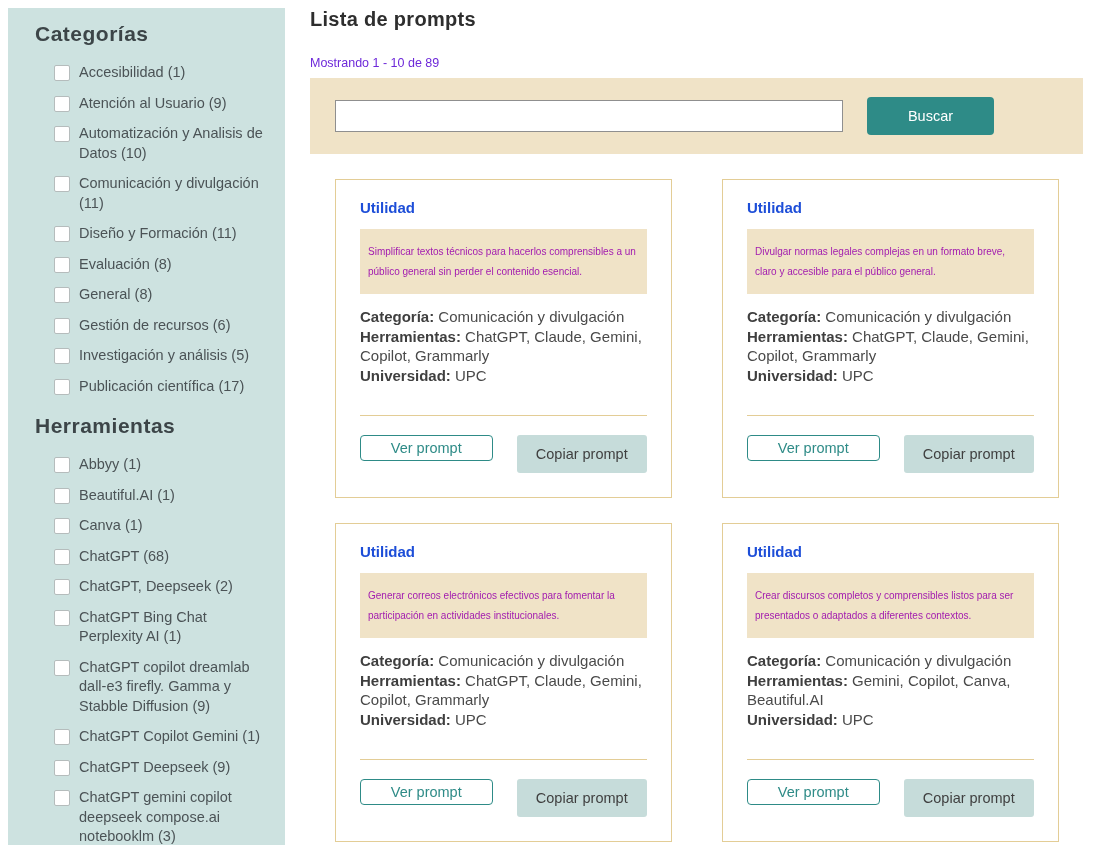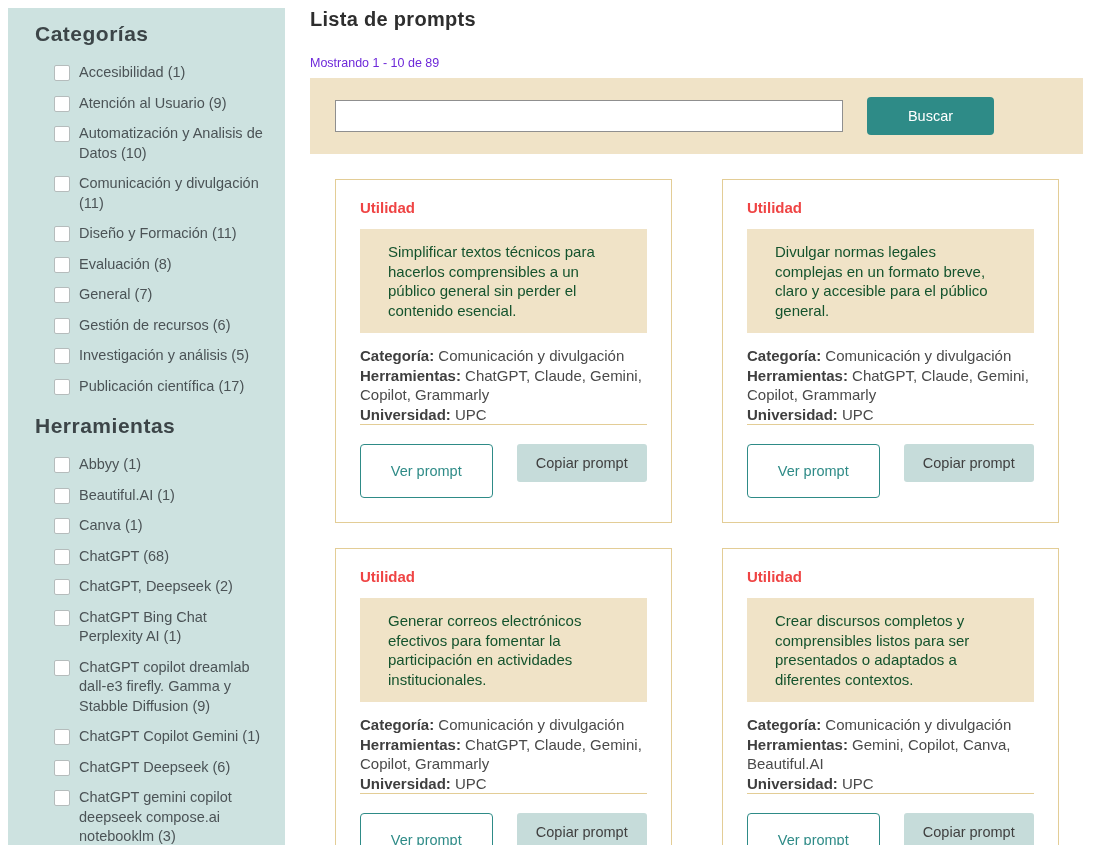--- a/index.html
+++ b/index.html
@@ -110,50 +110,50 @@
     background: #ffffff;
     border: 1px solid #e3cd96;
     padding: 19px 24px 24px;
     min-height: 319px;
     display: flex;
     flex-direction: column;
   }
   .card-heading {
     font-size: 15px;
     font-weight: 700;
-    color: #ef4444;
+    color: #1d4ed8;
   }
   .utility-box {
     margin-top: 13px;
     background: #f0e3c7;
-    padding: 13px 28px;
-    font-size: 15px;
+    padding: 13px 8px;
+    font-size: 10px;
     line-height: 19.5px;
-    color: #14532d;
+    color: #a21caf;
   }
   .card-meta {
     margin-top: 13px;
     font-size: 15px;
     line-height: 19.5px;
     color: #4a4a4a;
   }
   .card-meta b { color: #3f3f3f; }
   .card-divider {
     margin-top: auto;
     border: none;
     border-top: 1px solid #e3cd96;
   }
   .card-buttons {
     margin-top: 19px;
     display: flex;
     gap: 24px;
   }
   .btn-view {
     flex: 1;
-    height: 54px;
+    height: 26px;
     background: #ffffff;
     border: 1px solid #2e8b87;
     border-radius: 4px;
     color: #2e8b87;
     font-size: 14.5px;
     font-family: inherit;
     cursor: pointer;
   }
   .btn-copy {
     flex: 1;
@@ -192,21 +192,21 @@
       <div class="check-item">
         <span class="checkbox"></span>
         <span class="check-label">Diseño y Formación (11)</span>
       </div>
       <div class="check-item">
         <span class="checkbox"></span>
         <span class="check-label">Evaluación (8)</span>
       </div>
       <div class="check-item">
         <span class="checkbox"></span>
-        <span class="check-label">General (7)</span>
+        <span class="check-label">General (8)</span>
       </div>
       <div class="check-item">
         <span class="checkbox"></span>
         <span class="check-label">Gestión de recursos (6)</span>
       </div>
       <div class="check-item">
         <span class="checkbox"></span>
         <span class="check-label">Investigación y análisis (5)</span>
       </div>
       <div class="check-item">
@@ -244,21 +244,21 @@
       <div class="check-item">
         <span class="checkbox"></span>
         <span class="check-label">ChatGPT copilot dreamlab dall-e3 firefly. Gamma y Stabble Diffusion (9)</span>
       </div>
       <div class="check-item">
         <span class="checkbox"></span>
         <span class="check-label">ChatGPT Copilot Gemini (1)</span>
       </div>
       <div class="check-item">
         <span class="checkbox"></span>
-        <span class="check-label">ChatGPT Deepseek (6)</span>
+        <span class="check-label">ChatGPT Deepseek (9)</span>
       </div>
       <div class="check-item">
         <span class="checkbox"></span>
         <span class="check-label">ChatGPT gemini copilot deepseek compose.ai notebooklm (3)</span>
       </div>
     </div>
 </aside>
 
 <main class="main">
   <h1 class="page-title">Lista de prompts</h1>

